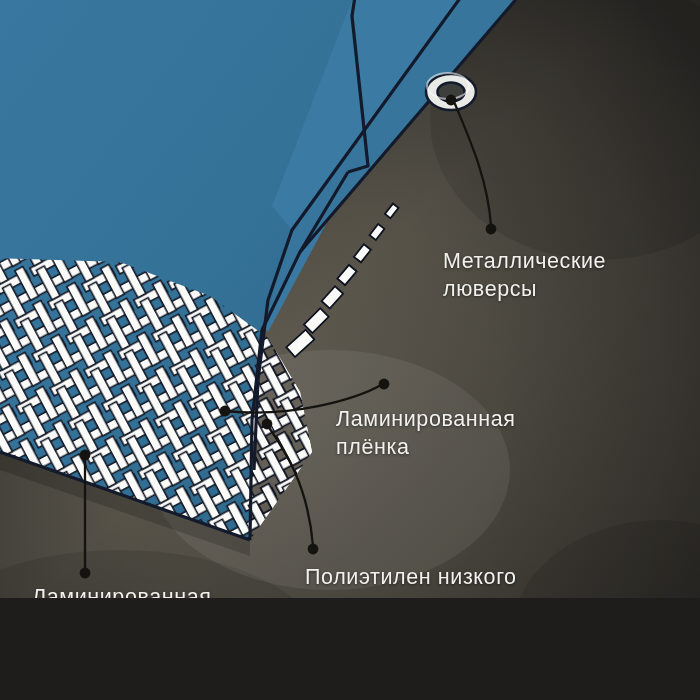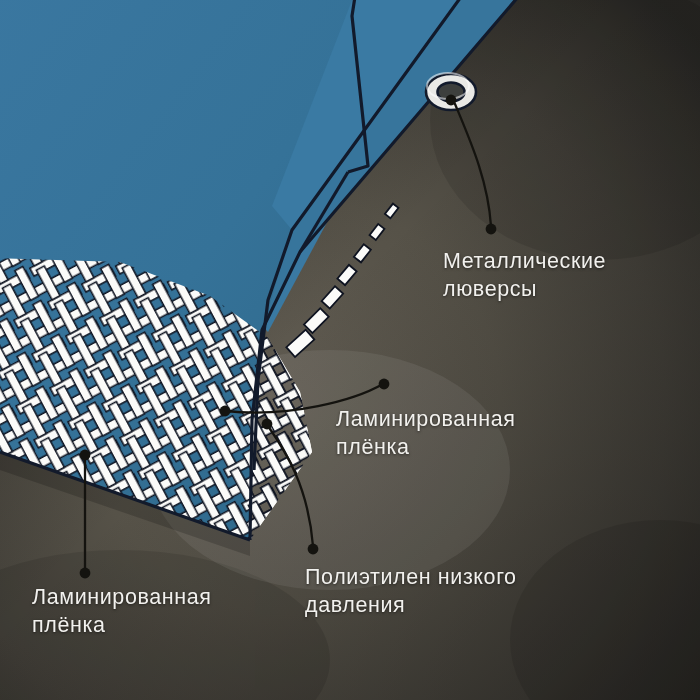--- a/index.html
+++ b/index.html
@@ -1,17 +1,17 @@
 <!DOCTYPE html>
 <html><head>
 <meta charset="utf-8">
 <style>
   html,body{margin:0;padding:0;background:#1e1d1b;}
   #stage{
-    position:relative;width:700px;height:700px;overflow:hidden;
+    position:relative;width:700px;height:598px;overflow:hidden;
     font-family:"Liberation Sans", sans-serif;
   }
   #stage svg{display:block;width:700px;height:700px;}
   .lbl{
     position:absolute;
     color:#f2f1ee;
     font-family:"Liberation Sans", sans-serif;
     font-size:21.5px;
     font-weight:400;
     line-height:1.32;

